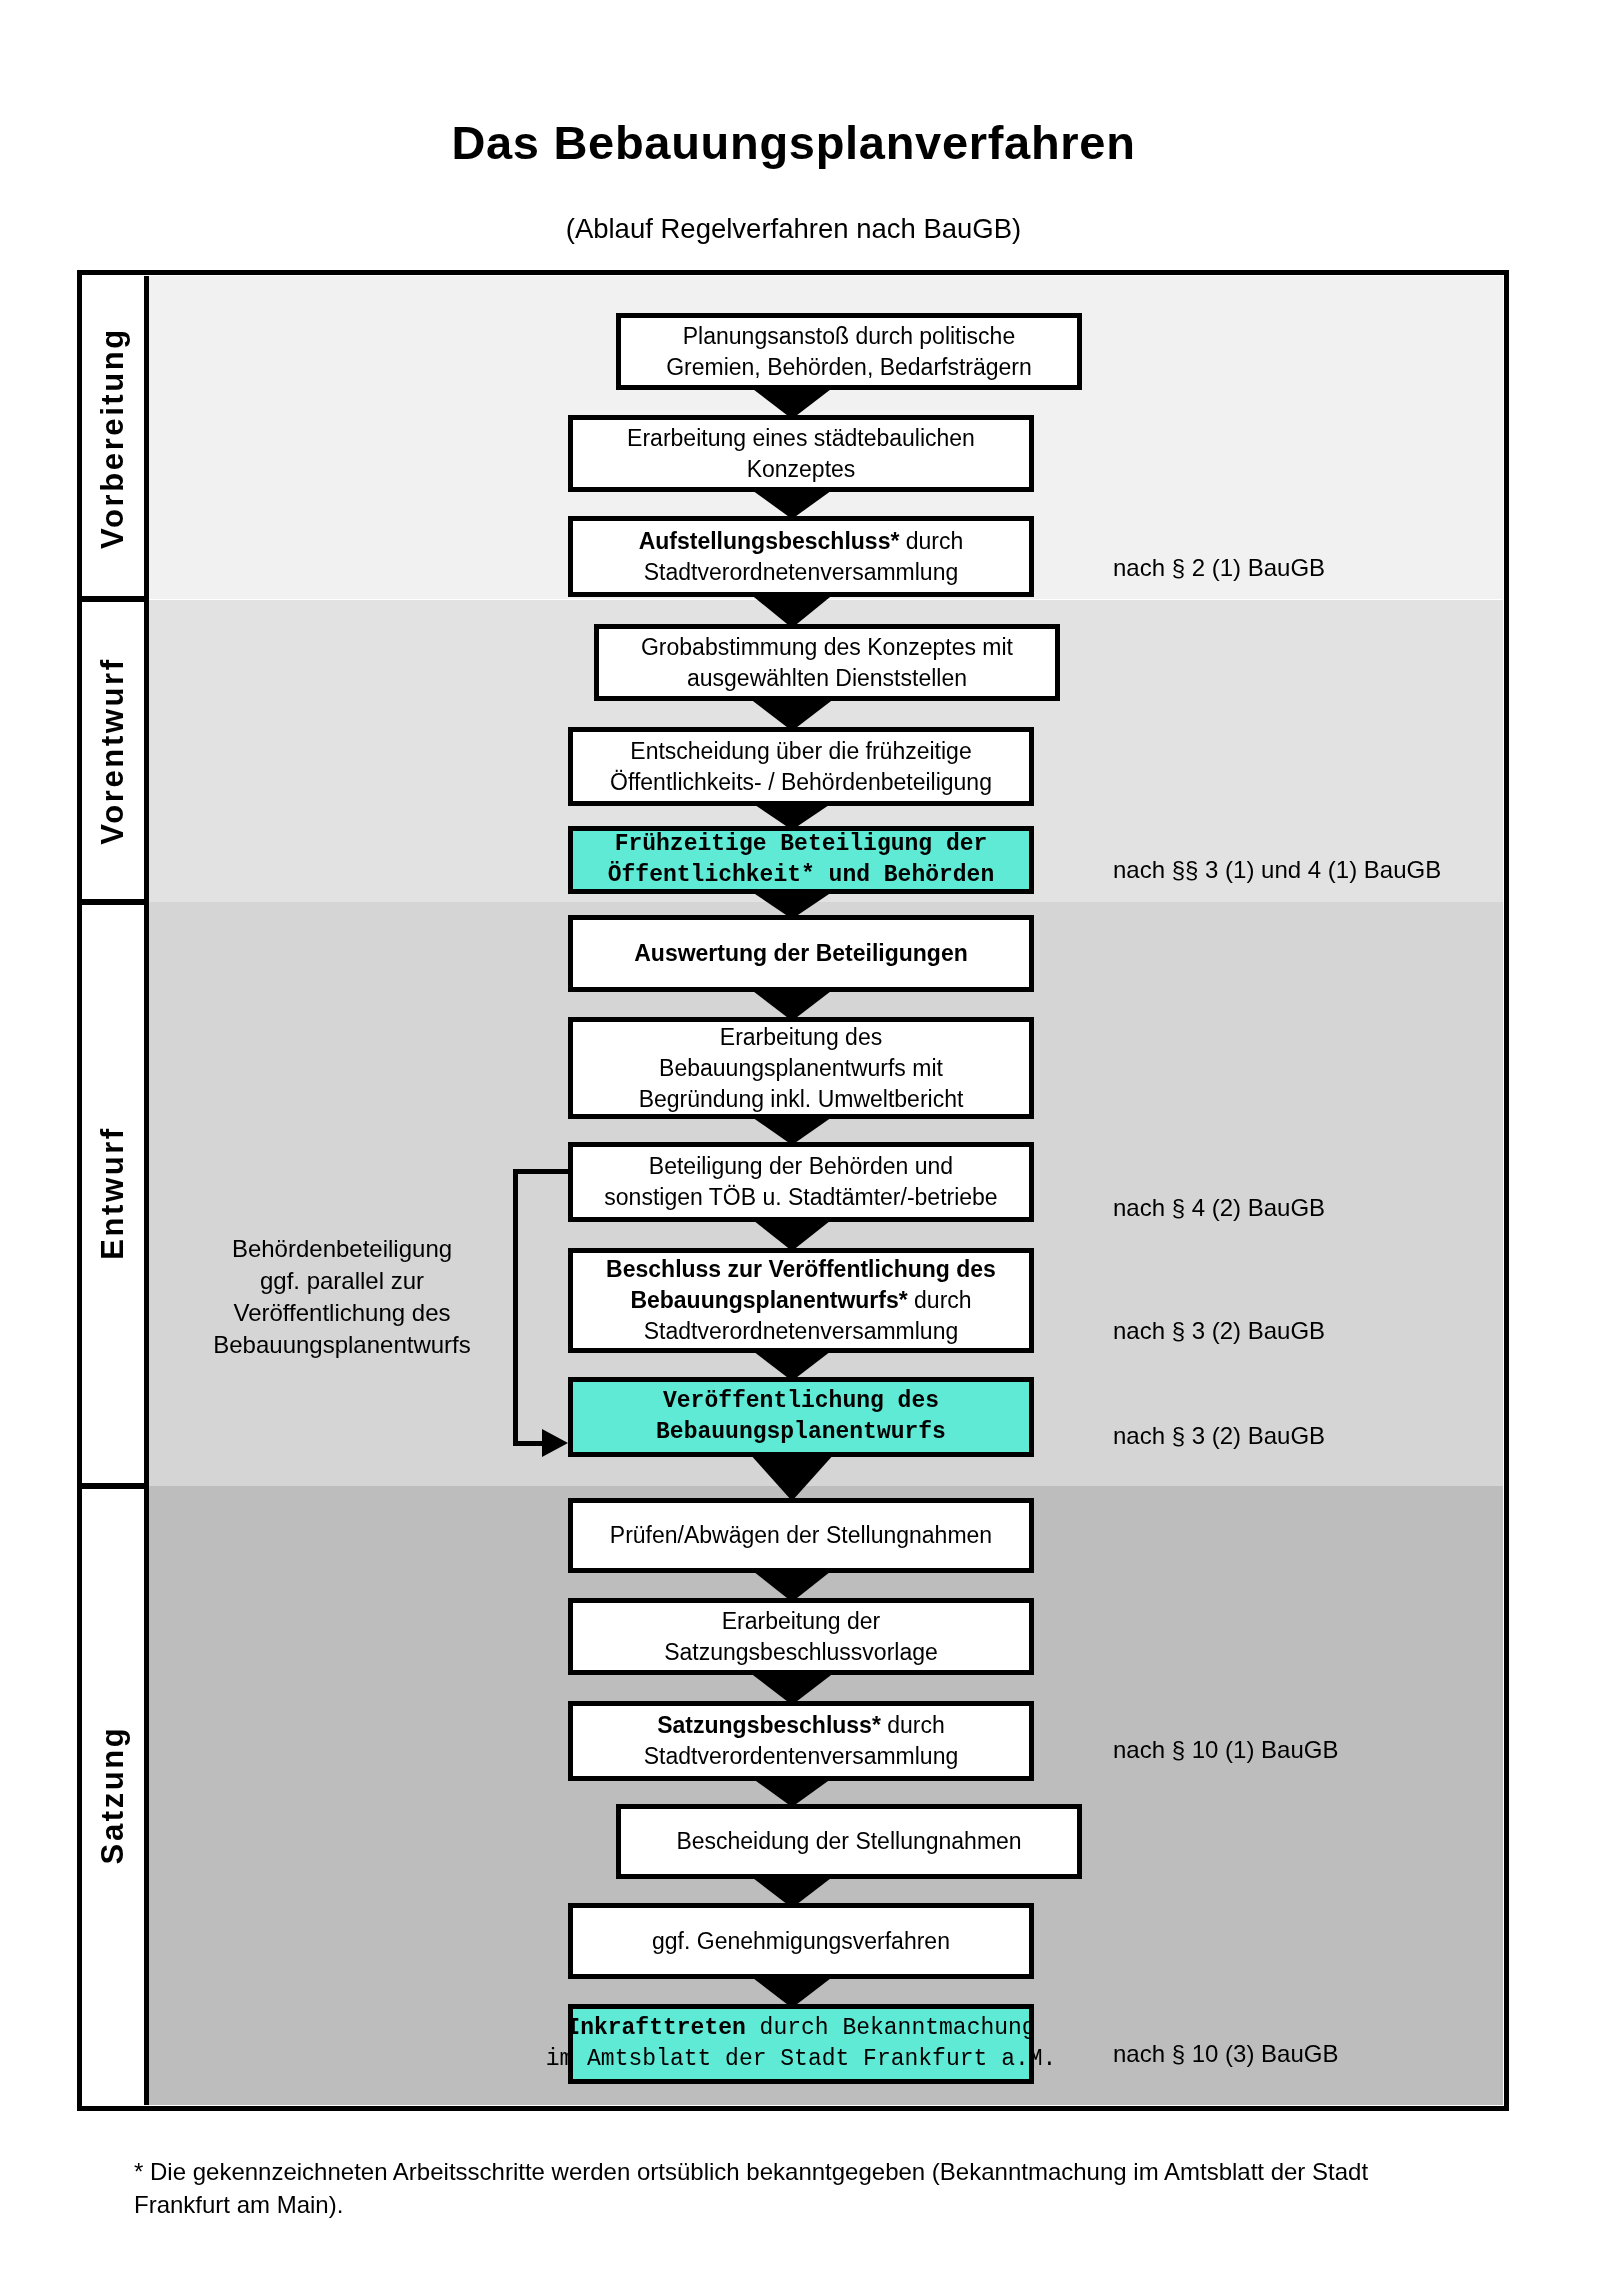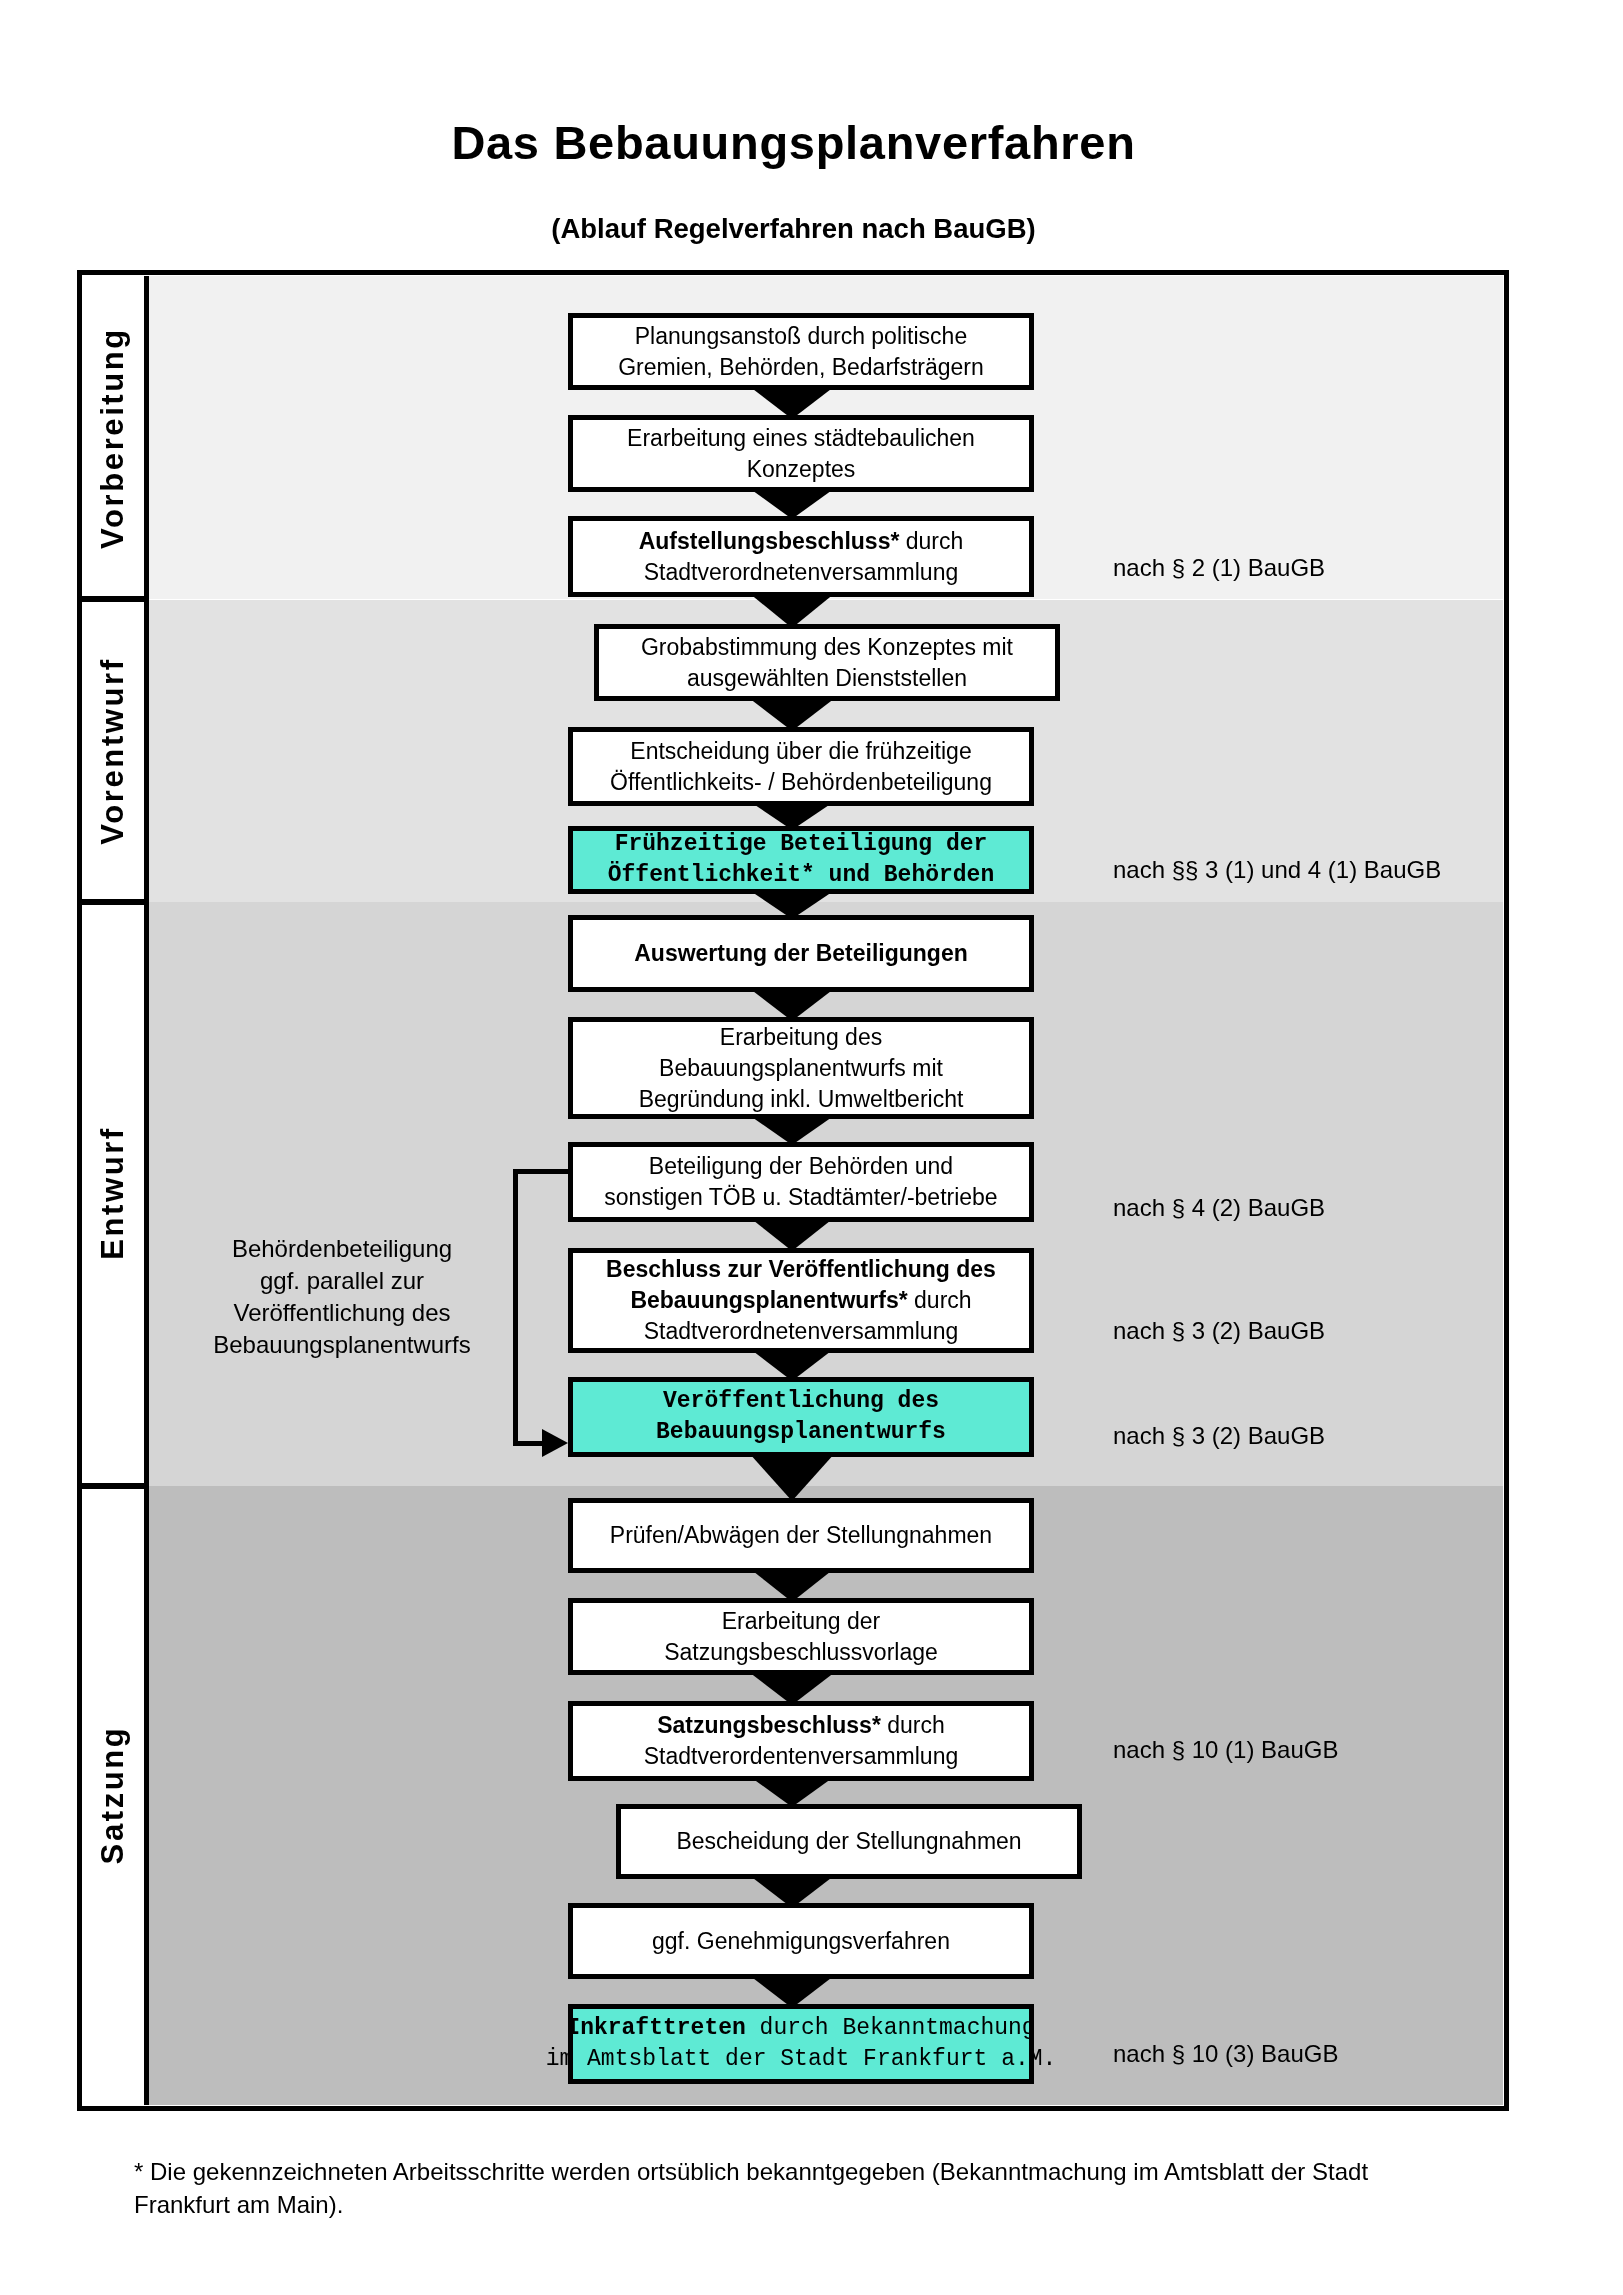--- a/index.html
+++ b/index.html
@@ -2,21 +2,21 @@
 <html style="font-size:10.5px"><head>
 <meta charset="utf-8">
 <style>
   html, body { margin: 0; padding: 0; background: #ffffff; }
   body { width: 1623px; height: 2295px; font-family: "Liberation Sans", sans-serif; color: #000; }
   #canvas { position: relative; width: 1623px; height: 2295px; background: #ffffff; overflow: hidden; }
 
   .title { position: absolute; left: 0; top: 115px; width: 1587px; text-align: center;
            font-size: 47px; font-weight: bold; letter-spacing: 0.7px; }
   .subtitle { position: absolute; left: 0; top: 213px; width: 1587px; text-align: center;
-              font-size: 27.5px; font-weight: bold; }
+              font-size: 27.5px; font-weight: normal; }
 
   .frame { position: absolute; left: 77px; top: 270px; width: 1432px; height: 1841px;
            border: 5.9px solid #000; box-sizing: border-box; background: #fff; }
 
   .phase-bg { position: absolute; left: 149px; width: 1354px; }
   .bg1 { top: 276px;  height: 323px; background: #f1f1f1; }
   .bg2 { top: 600px;  height: 302px; background: #e2e2e2; }
   .bg3 { top: 902px; height: 584px; background: #d5d5d5; }
   .bg4 { top: 1486px; height: 619px; background: #bdbdbd; }
 
@@ -73,21 +73,21 @@
   <div class="label-col-border"></div>
   <div class="phase-divider pd1"></div>
   <div class="phase-divider pd2"></div>
   <div class="phase-divider pd3"></div>
 
   <div class="vlabel" style="left:113px; top:438px;">Vorbereitung</div>
   <div class="vlabel" style="left:113px; top:751px;">Vorentwurf</div>
   <div class="vlabel" style="left:113px; top:1193px;">Entwurf</div>
   <div class="vlabel" style="left:113px; top:1795px;">Satzung</div>
 
-  <div class="pbox" style="top:313px; height:77px;">
+  <div class="pbox" style="top:313px; height:77px;margin-left:48px;">
     <div class="line"><span class="b"></span><span>Planungsanstoß durch politische</span></div>
     <div class="line"><span class="b"></span><span>Gremien, Behörden, Bedarfsträgern</span></div>
   </div>
   <div class="arrow" style="top:386px; border-width:33px 43px 0 43px;"></div>
 
   <div class="pbox" style="top:415px; height:77px;text-align:center;">
     <div class="line"><span class="b"></span><span>Erarbeitung eines städtebaulichen</span></div>
     <div class="line"><span class="b"></span><span>Konzeptes</span></div>
   </div>
   <div class="arrow" style="top:488px; border-width:31px 43px 0 43px;"></div>

